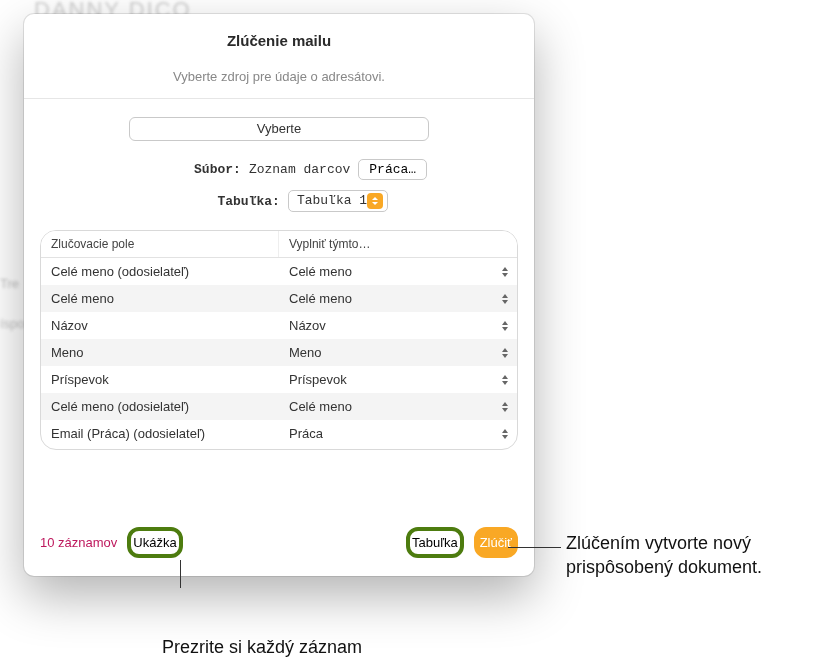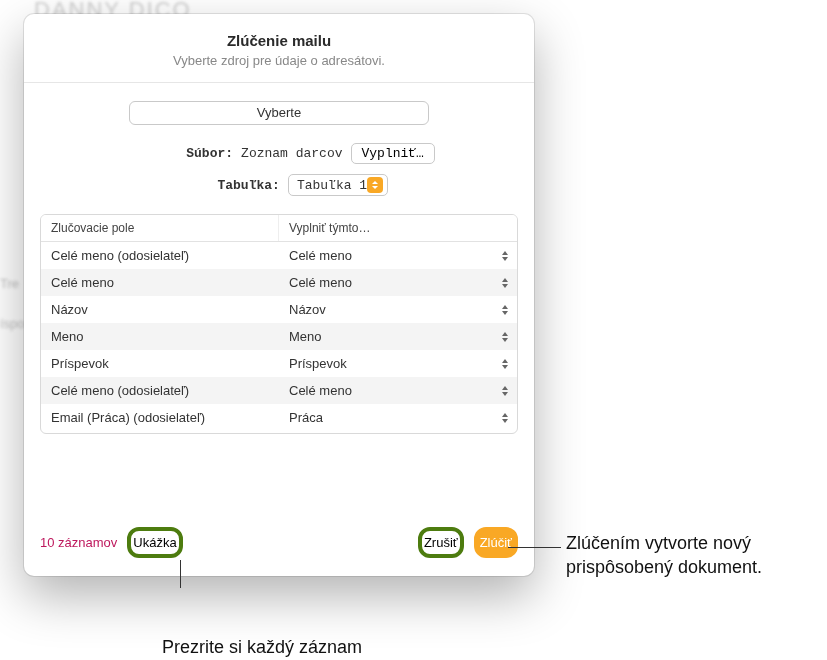--- a/index.html
+++ b/index.html
@@ -44,21 +44,21 @@
     border-bottom: 1px solid #e6e6e6;
   }
   .sheet-title {
     font-size: 15px;
     font-weight: 600;
     color: #2a2a2a;
   }
   .sheet-sub {
     font-size: 13px;
     color: #888;
-    margin-top: 4px;
+    margin-top: 20px;
   }
   .sheet-body {
     padding: 14px 16px 0;
     flex: 1;
     display: flex;
     flex-direction: column;
   }
   .segmented {
     width: 300px;
     height: 24px;
@@ -104,21 +104,21 @@
     border: 1px solid #c9c9c9;
     border-radius: 5px;
     background: #fff;
     padding: 2px 10px;
     font-size: 13px;
     font-family: inherit;
     cursor: pointer;
   }
   .popup {
     display: inline-flex;
-    align-items: center;
+    align-items: flex-start;
     border: 1px solid #c9c9c9;
     border-radius: 5px;
     background: #fff;
     padding: 2px 4px 2px 8px;
     font-size: 13px;
     cursor: pointer;
   }
   .popup .stepper-icon {
     width: 16px;
     height: 16px;
@@ -134,21 +134,21 @@
     content: "";
     width: 0; height: 0;
     border-left: 3px solid transparent;
     border-right: 3px solid transparent;
   }
   .stepper-icon::before { border-bottom: 3px solid #fff; margin-bottom: 1px; }
   .stepper-icon::after  { border-top: 3px solid #fff; margin-top: 1px; }
 
   .table-wrap {
     border: 1px solid #d9d9d9;
-    border-radius: 6px;
+    border-radius: 16px;
     overflow: hidden;
     margin-top: 8px;
     height: 220px;
     display: flex;
     flex-direction: column;
     justify-content: space-between;
   }
   .thead {
     display: flex;
     background: #fff;
@@ -263,21 +263,21 @@
 
   <div class="sheet-body">
 
     <div class="segmented">
       <div class="seg">Vyberte</div>
     </div>
 
     <div class="form-row">
       <span class="label">Súbor:</span>
       <span class="value">Zoznam darcov</span>
-      <button class="pill-btn">Vyplniť…</button>
+      <button class="pill-btn">Práca…</button>
     </div>
 
     <div class="form-row">
       <span class="label">Tabuľka:</span>
       <span class="popup">
         <span>Tabuľka 1</span>
         <span class="stepper-icon"></span>
       </span>
     </div>
 
@@ -338,21 +338,21 @@
           </div>
         </div>
     </div>
 
   </div>
 
   <div class="footer">
     <span class="count">10 záznamov</span>
     <button class="btn">Ukážka</button>
     <span class="spacer"></span>
-    <button class="btn">Zrušiť</button>
+    <button class="btn">Tabuľka</button>
     <button class="btn primary">Zlúčiť</button>
   </div>
 </div>
 
 <div class="callout-line" style="left:508px; top:547px; width:53px;"></div>
 <div class="callout" style="left:566px; top:488px; width:250px;">Zlúčením vytvorte nový prispôsobený dokument.</div>
 
 <div class="callout-line" style="left:180px; top:560px; width:1px; height:28px; background:#333;"></div>
 <div class="callout" style="left:162px; top:592px; width:260px;">Prezrite si každý záznam samostatne.</div>
 

